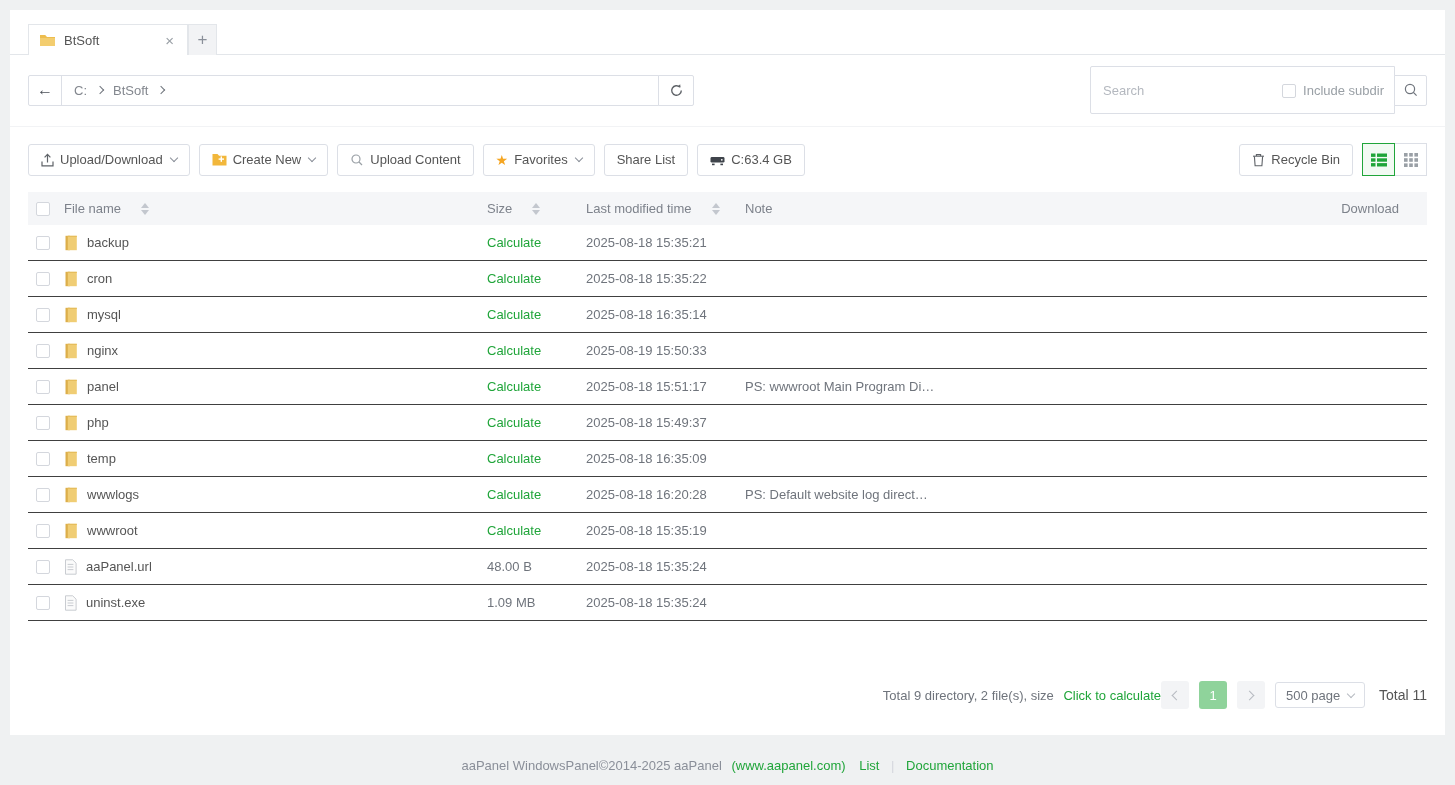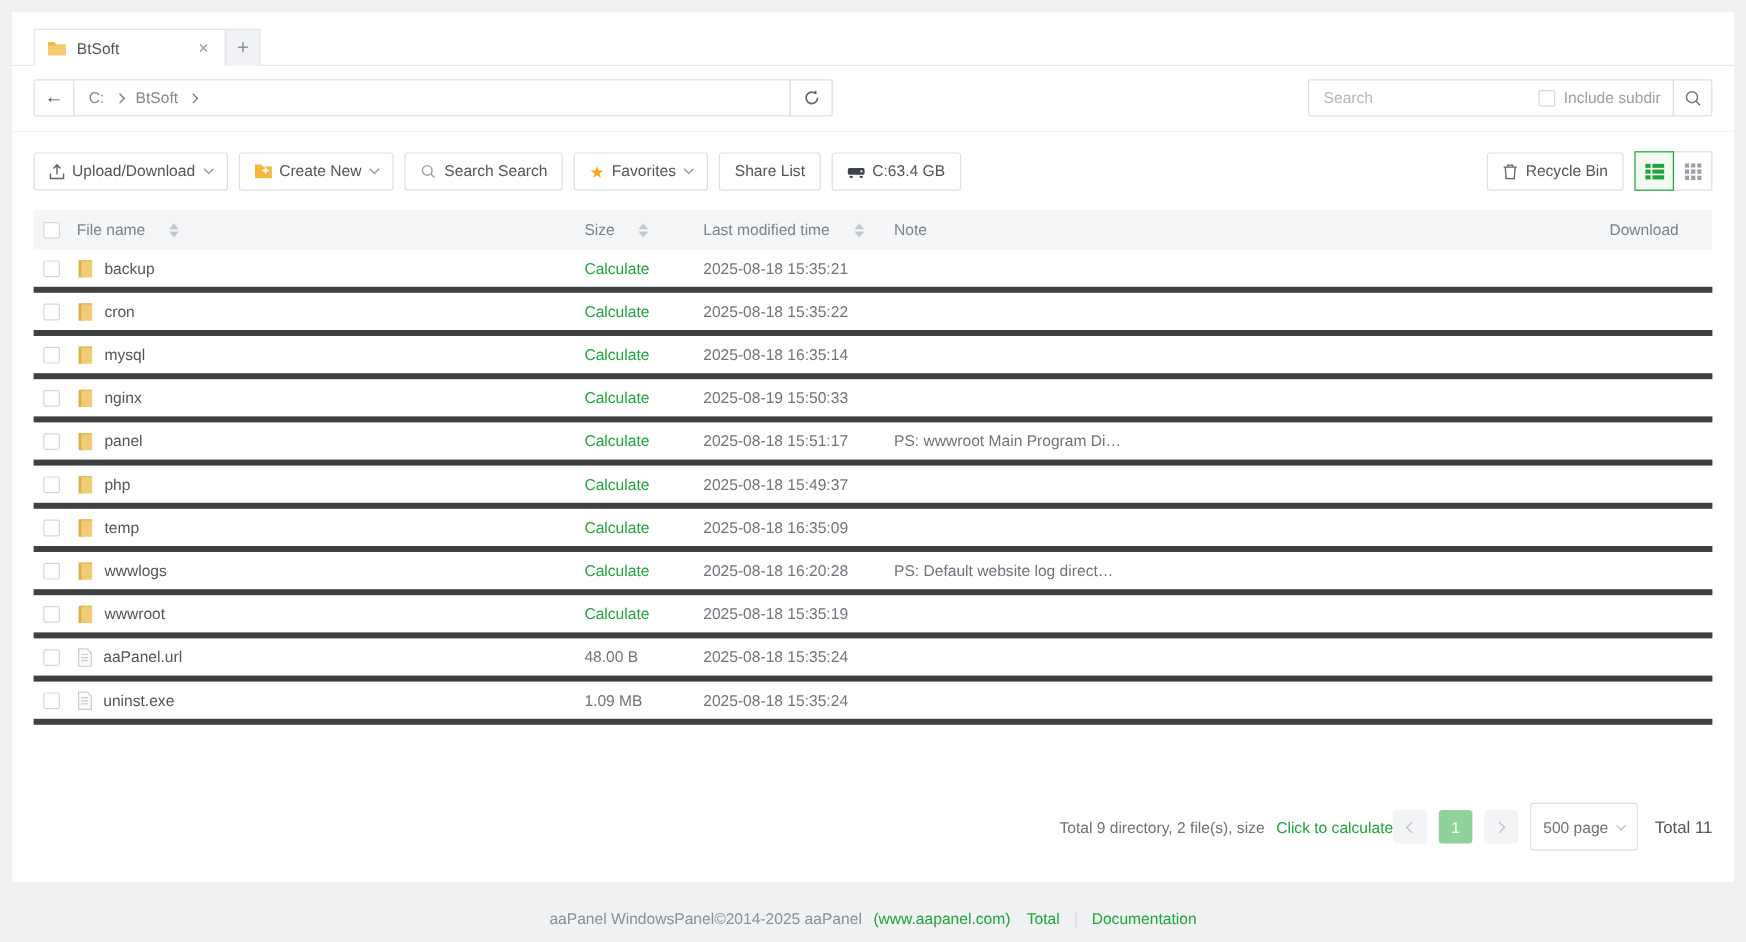--- a/index.html
+++ b/index.html
@@ -73,21 +73,21 @@
   }
   .refresh-btn {
     width:36px; height:31px; margin-left:-1px;
     border:1px solid #dcdfe6; border-radius:0 2px 2px 0;
     background:#fff; display:flex; align-items:center; justify-content:center;
     cursor:pointer;
   }
   .nav-right { display:flex; align-items:center; }
   .search-box {
     display:flex; align-items:center;
-    width:305px; height:31px;
+    width:305px; height:48px;
     border:1px solid #dcdfe6; border-radius:2px 0 0 2px;
     background:#fff; padding:0 10px;
   }
   .search-box input {
     border:none; outline:none; flex:1;
     font-family:"Liberation Sans", sans-serif;
     font-size:13px; color:#555; min-width:0;
   }
   .search-box input::placeholder { color:#b4b8bf; }
   .subdir-wrap { display:flex; align-items:flex-end; white-space:nowrap; color:#9aa0a6; font-size:13px; }
@@ -131,21 +131,21 @@
   .vbtn.active { border:1px solid #20a53a; background:#f2faf3; position:relative; z-index:1; }
   .vbtn + .vbtn { margin-left:-1px; }
 
   
   .table-wrap { padding:0 18px; }
   .trow {
     display:grid;
     grid-template-columns:36px 423px 99px 159px 1fr 130px;
     align-items:center;
     height:36px;
-    border-bottom:5px solid #404040;
+    border-bottom:1px solid #404040;
     font-size:13px;
   }
   .thead {
     height:33px; background:#f5f6f8;
     border-bottom:none; color:#7d828b;
   }
   .col-check { display:flex; justify-content:flex-start; padding-left:8px; }
   .hcell { display:flex; align-items:center; gap:20px; }
   .sort {
     display:flex; flex-direction:column; gap:2px;
@@ -181,21 +181,21 @@
   .pc-left  { transform:rotate(-45deg); margin-left:3px; }
   .pc-right { transform:rotate(135deg); margin-right:3px; }
   .pcur {
     width:28px; height:28px; border-radius:3px;
     background:#8fd39b; color:#fff;
     display:flex; align-items:center; justify-content:center;
     font-size:13px; cursor:pointer;
   }
   .psize {
     display:flex; align-items:center; justify-content:space-between;
-    width:90px; height:40px; padding:0 10px;
+    width:90px; height:26px; padding:0 10px;
     border:1px solid #dcdfe6; border-radius:3px;
     font-size:13px; color:#6f747c; background:#fff; cursor:pointer;
   }
   .psize .chev { border-color:#b6bac1; }
   .ptotal { font-size:14px; color:#555; margin-left:4px; }
 
   
   .pagefooter {
     margin-top:23px;
     text-align:center;
@@ -278,21 +278,21 @@
           <rect x="8.6" y="3.4" width="1.4" height="5.4" fill="#fff"></rect>
         </svg>
         <span>Create New</span>
         <span class="chev"></span>
       </div>
       <div class="tbtn">
         <svg width="14" height="14" viewBox="0 0 14 14">
           <circle cx="6" cy="6" r="4" fill="none" stroke="#9aa0a6" stroke-width="1.2"></circle>
           <line x1="9" y1="9" x2="12" y2="12" stroke="#9aa0a6" stroke-width="1.2"></line>
         </svg>
-        <span>Search Search</span>
+        <span>Upload Content</span>
       </div>
       <div class="tbtn">
         <span class="star">★</span>
         <span>Favorites</span>
         <span class="chev"></span>
       </div>
       <div class="tbtn">
         <span>Share List</span>
       </div>
       <div class="tbtn">
@@ -608,16 +608,16 @@
       </div>
       <div class="ptotal">Total 11</div>
     </div>
   </div>
 
 </div>
 
 <div class="pagefooter">
   <span>aaPanel WindowsPanel©2014-2025 aaPanel</span>
   <span class="g" style="margin-left:6px;">(www.aapanel.com)</span>
-  <span class="g lnk">Total</span>
+  <span class="g lnk">List</span>
   <span class="sep">|</span>
   <span class="g">Documentation</span>
 </div>
 
 </body></html>

